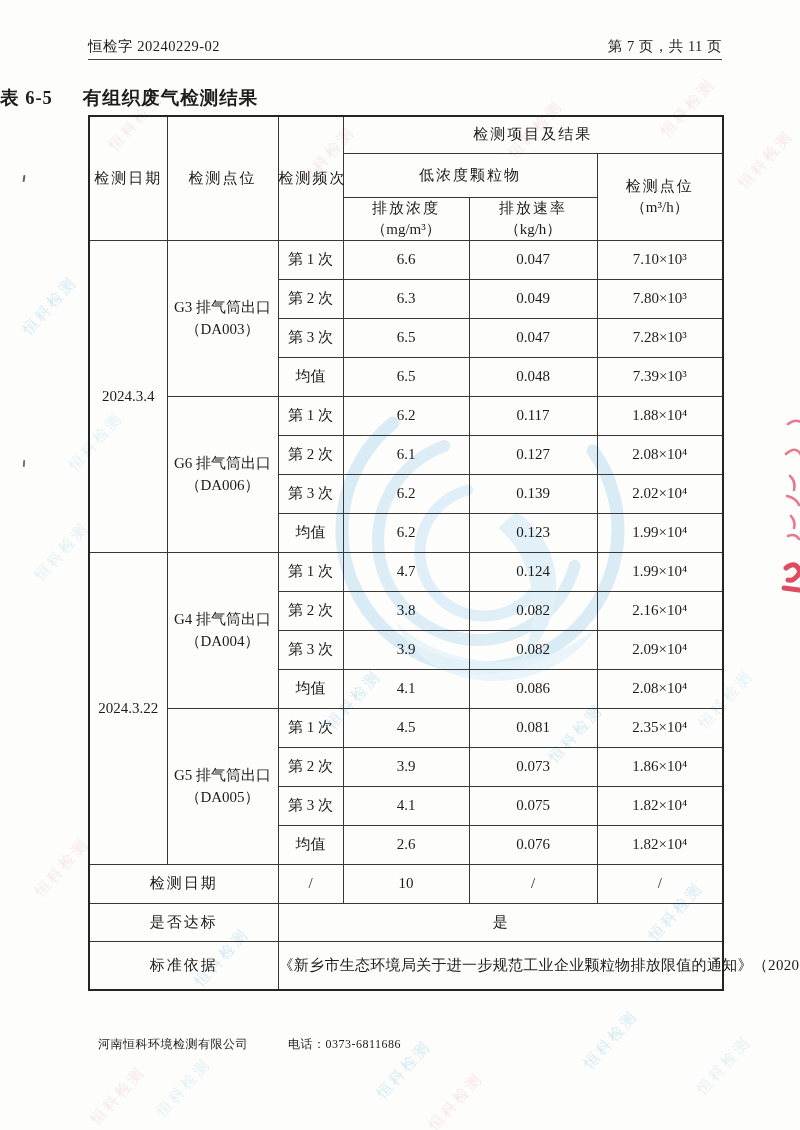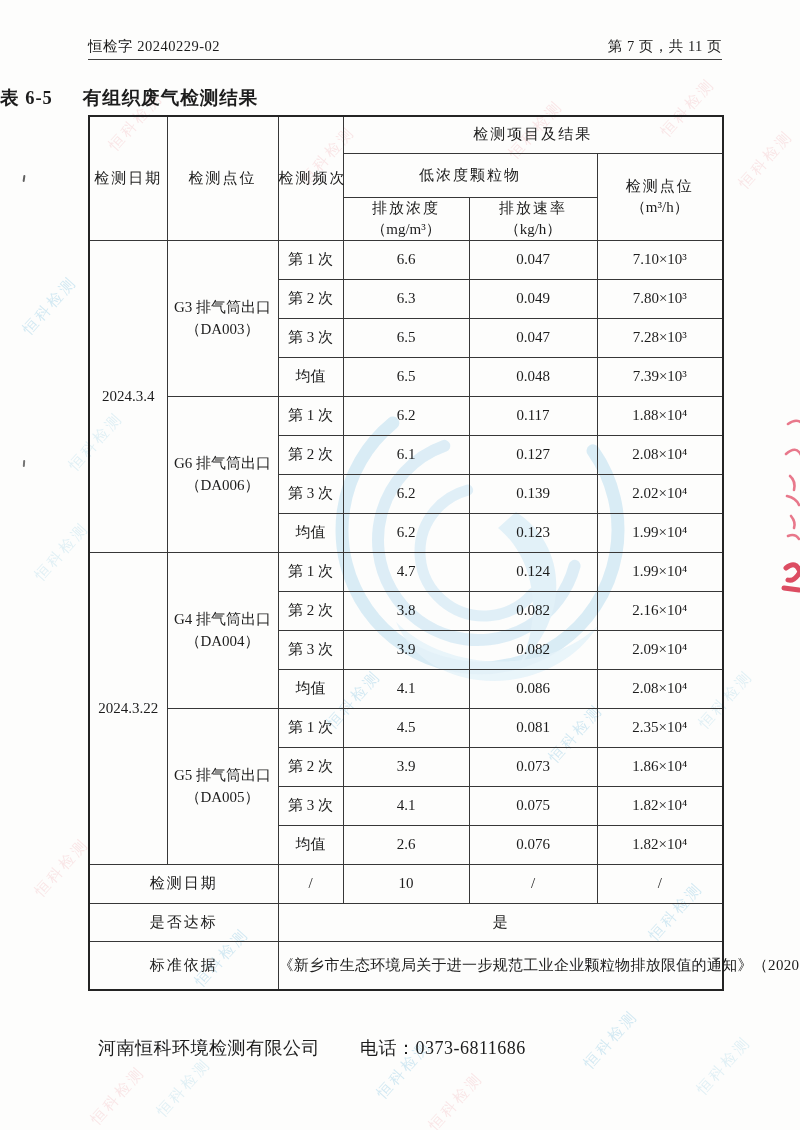--- a/index.html
+++ b/index.html
@@ -28,21 +28,21 @@
   thead tr.hr3{height:42px;}
   tbody tr{height:39px;}
   tr.row-compliance{height:38px;}
   tr.row-basis{height:49px;}
   .hlabel{letter-spacing:2px;}
   .unit-line{letter-spacing:0;}
   td.c-basis{white-space:normal;padding:2px 8px;line-height:1.55;letter-spacing:0.3px;}
   td.c-point div{line-height:1.5;}
   
   .doc-footer{position:absolute;left:98px;top:1036px;width:660px;display:flex;
-    gap:40px;font-size:18px;white-space:nowrap;letter-spacing:0.5px;}
+    gap:40px;font-size:12px;white-space:nowrap;letter-spacing:0.5px;}
   
   .wm{position:absolute;font-size:15px;letter-spacing:3px;white-space:nowrap;
     color:rgba(116,188,221,0.30);transform:rotate(-48deg);pointer-events:none;}
   .wm.light{color:rgba(116,188,221,0.20);}
   .wm.pink{color:rgba(236,148,158,0.22);}
   .logo-wm{position:absolute;left:312px;top:372px;opacity:0.5;pointer-events:none;}
   .red-stamp{position:absolute;left:778px;top:416px;pointer-events:none;}
   .speck{position:absolute;width:2px;height:7px;background:#3a3a3a;border-radius:1px;opacity:.8;}
 </style>
 </head>

